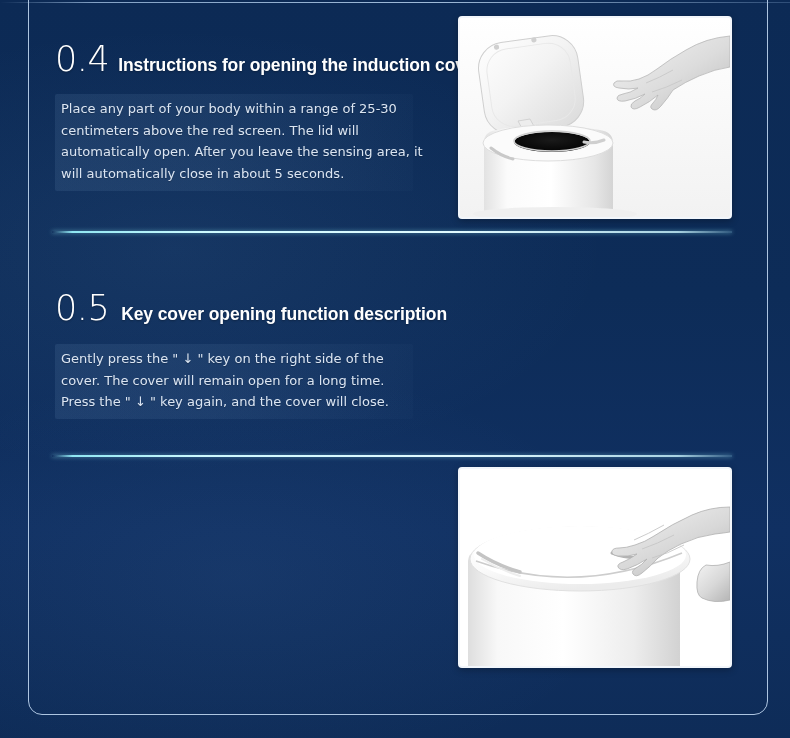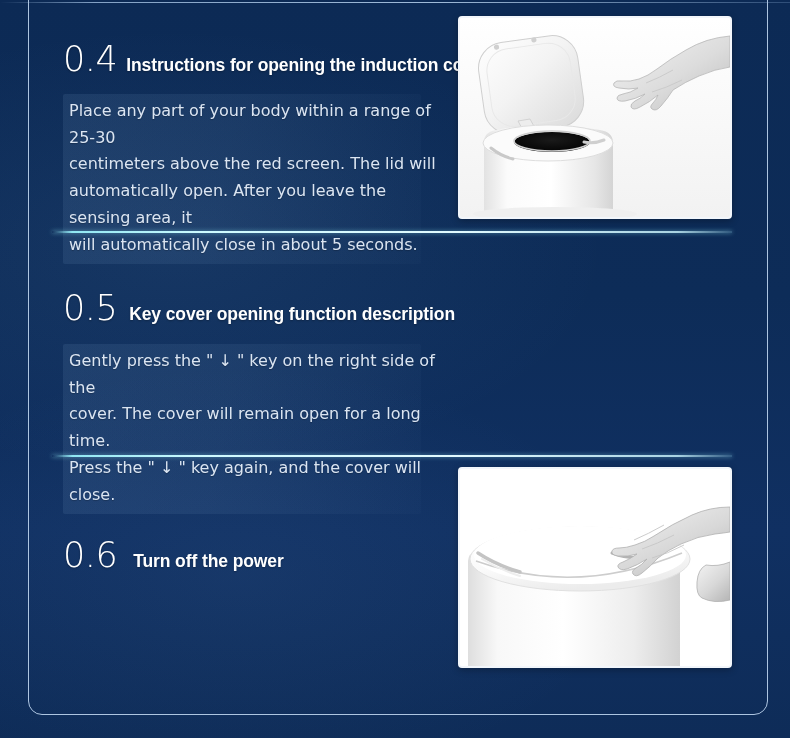--- a/index.html
+++ b/index.html
@@ -68,21 +68,20 @@
   #sec-0 { top: 0px;   height: 222px; }
   #sec-1 { top: 226px; height: 225px; }
   #sec-2 { top: 459px; height: 225px; }
 
   
   .text-col {
     position: absolute;
     left: 55px;
     top: 0;
     width: 390px;
-    margin-left: 8px;
   }
 
   .heading {
     display: flex;
     align-items: baseline;
     white-space: nowrap;
   }
   .num {
     font-family: "DejaVu Sans", sans-serif;
     font-weight: 300;
@@ -115,21 +114,21 @@
     left: 0; top: 0;
     width: 358px;
     height: 100%;
     background: linear-gradient(100deg, rgba(146,186,226,0.11) 0%, rgba(146,186,226,0.085) 45%, rgba(146,186,226,0.02) 100%);
     border-radius: 2px;
     pointer-events: none;
   }
   .body {
     position: relative;
     font-family: "DejaVu Sans", sans-serif;
-    font-size: 16px;
+    font-size: 13px;
     line-height: 1.67;
     color: #dbe5f2;
     white-space: pre-line;
     text-shadow: 0 1px 1px rgba(0,0,0,0.22);
   }
 
   
   #sec-0 .text-col { top: 42px; }
   #sec-1 .text-col { top: 65px; }
   #sec-2 .text-col { top: 79px; }
@@ -317,21 +316,17 @@
         <path d="M214 66 q-17 9 -32 14" fill="none" stroke="#c6c6c6" stroke-width="0.9"></path>
         <path d="M224 76 q-17 9 -32 13" fill="none" stroke="#c6c6c6" stroke-width="0.9"></path>
       </svg>
     </div>
   </div>
 
   <div class="divider" id="div-1"></div>
 
   <div class="section" id="sec-2">
     <div class="text-col">
-      <div class="heading">
-        <span class="num">0.6</span>
-        <span class="title">Turn off the power</span>
-      </div>
     </div>
 
   </div>
 
 </div>
 
 </body></html>

